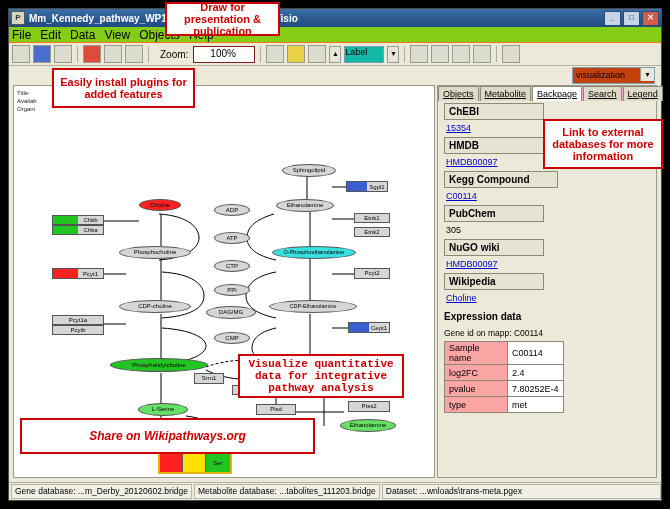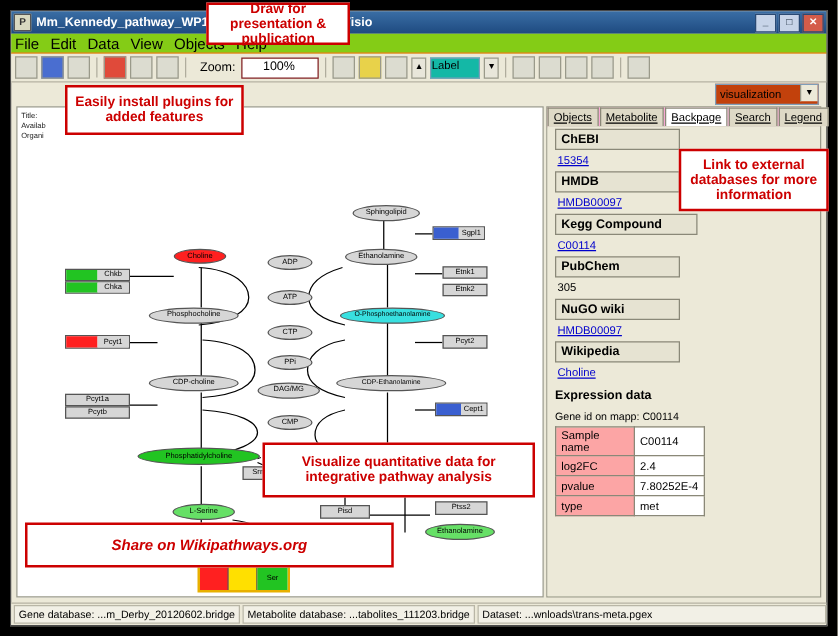--- a/index.html
+++ b/index.html
@@ -103,21 +103,21 @@
     position:absolute;background:#fff;border:2px solid #cc0000;
     color:#cc0000;font-weight:bold;text-align:center;
     font-family:"Liberation Sans", sans-serif;
     box-sizing:border-box;
     display:flex;align-items:center;justify-content:center;
     padding:2px 4px;line-height:12px;
   }
   #callout-draw{left:165px;top:2px;width:115px;height:34px;font-size:11px;}
   #callout-plugins{left:52px;top:68px;width:143px;height:40px;font-size:11px;}
   #callout-link{left:543px;top:119px;width:120px;height:50px;font-size:11px;}
-  #callout-quant{left:210px;top:354px;width:218px;height:44px;font-size:11px;}
+  #callout-quant{left:238px;top:354px;width:166px;height:44px;font-size:11px;font-family:Liberation Mono, monospace;}
   #callout-share{left:20px;top:418px;width:295px;height:36px;font-size:12px;font-style:italic;}
   
   .node{
     position:absolute;box-sizing:border-box;border:1px solid #555;
     font-size:6px;text-align:center;color:#000;background:#d6d6d6;
     display:flex;align-items:center;justify-content:center;line-height:7px;
   }
   .node.ell{border-radius:50%;background:#d6d6d6;}
   .node.green{background:#22c422;}
   .node.red{background:#ff2020;}

